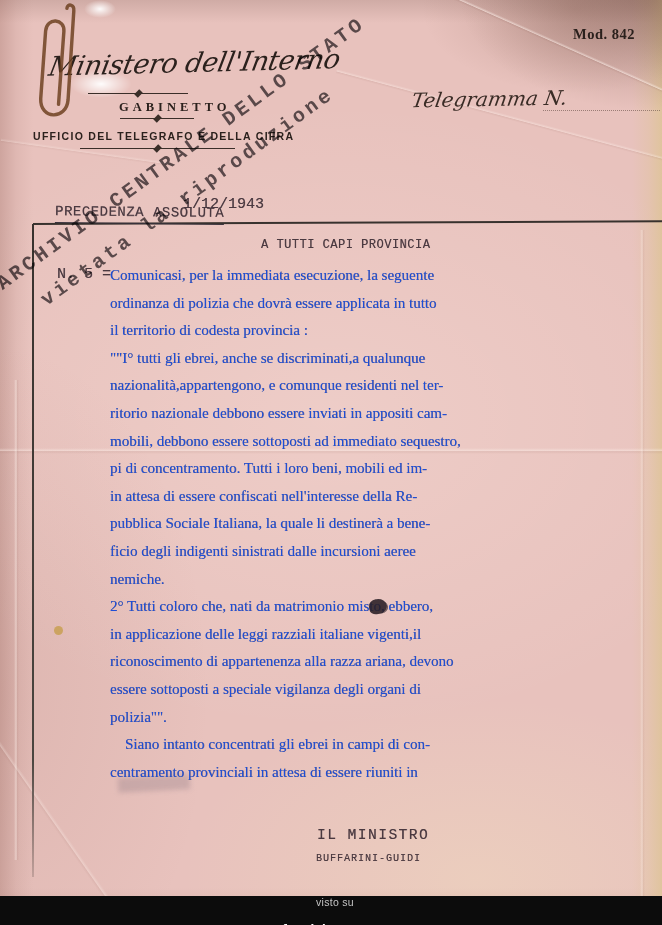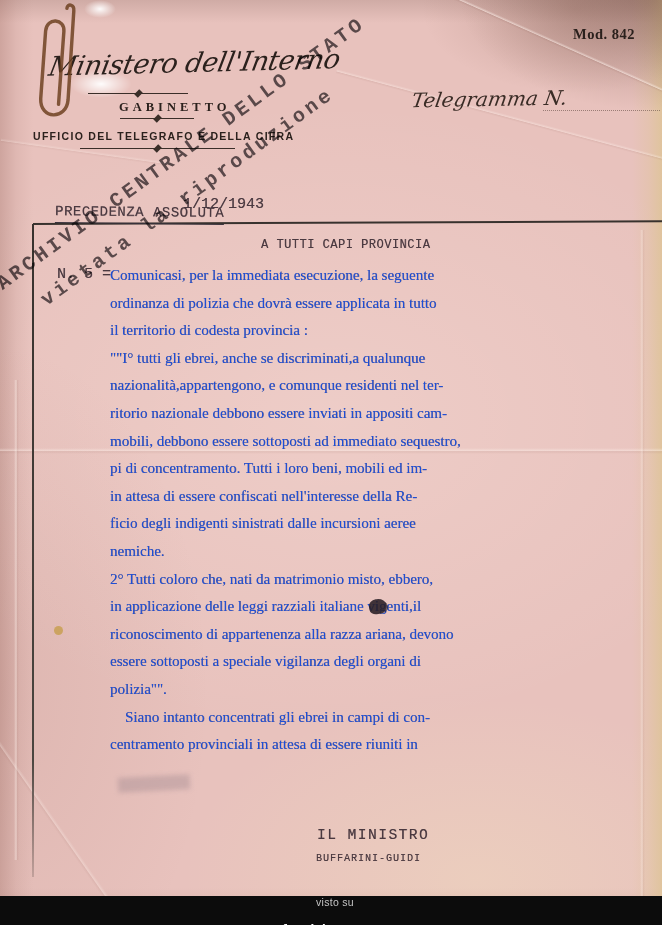--- a/index.html
+++ b/index.html
@@ -143,20 +143,21 @@
   <div id="body-block">
     <div class="tline">Comunicasi, per la immediata esecuzione, la seguente</div>
     <div class="tline">ordinanza di polizia che dovrà essere applicata in tutto</div>
     <div class="tline">il territorio di codesta provincia :</div>
     <div class="tline">""I° tutti gli ebrei, anche se discriminati,a qualunque</div>
     <div class="tline">nazionalità,appartengono, e comunque residenti nel ter-</div>
     <div class="tline">ritorio nazionale debbono essere inviati in appositi cam-</div>
     <div class="tline">mobili, debbono essere sottoposti ad immediato sequestro,</div>
     <div class="tline">pi di concentramento. Tutti i loro beni, mobili ed im-</div>
     <div class="tline">in attesa di essere confiscati nell'interesse della Re-</div>
+    <div class="tline">pubblica Sociale Italiana, la quale li destinerà a bene-</div>
     <div class="tline">ficio degli indigenti sinistrati dalle incursioni aeree</div>
     <div class="tline">nemiche.</div>
     <div class="tline">2° Tutti coloro che, nati da matrimonio misto, ebbero,</div>
     <div class="tline">in applicazione delle leggi razziali italiane vigenti,il</div>
     <div class="tline">riconoscimento di appartenenza alla razza ariana, devono</div>
     <div class="tline">essere sottoposti a speciale vigilanza degli organi di</div>
     <div class="tline">polizia"".</div>
     <div class="tline">    Siano intanto concentrati gli ebrei in campi di con-</div>
     <div class="tline">centramento provinciali in attesa di essere riuniti in</div>
   </div>

